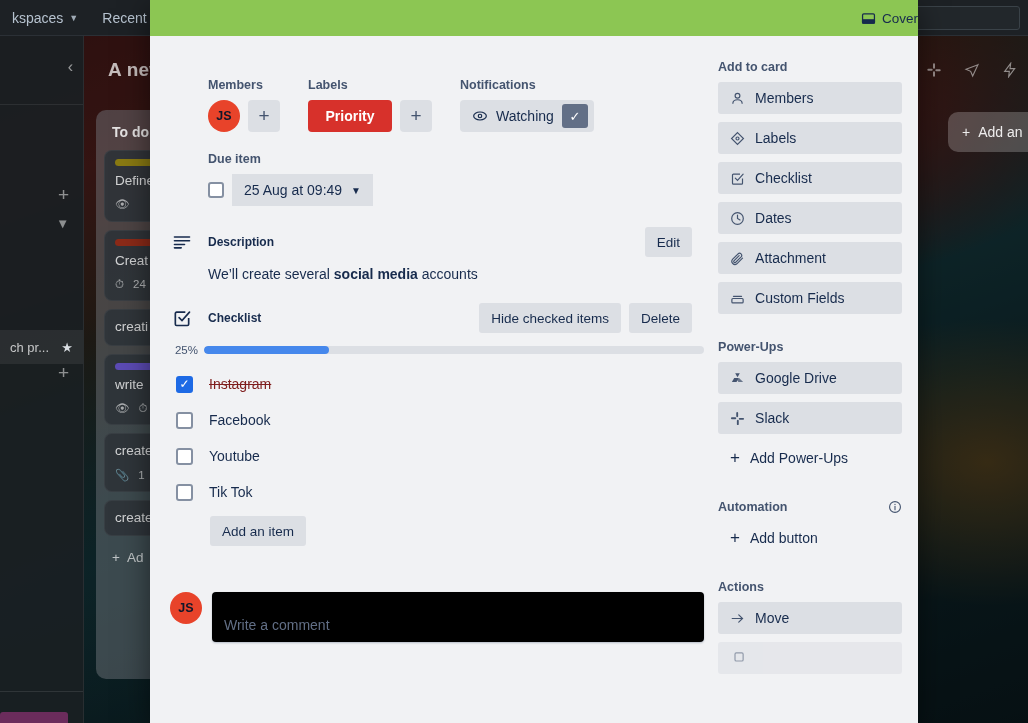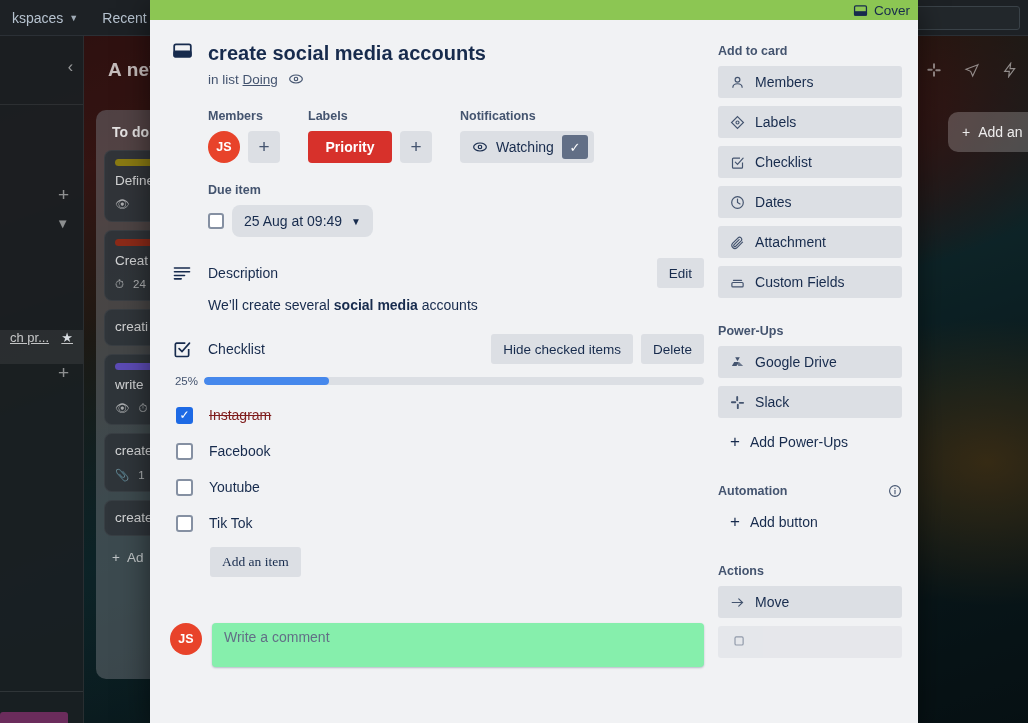--- a/index.html
+++ b/index.html
@@ -63,22 +63,22 @@
   }
   .ls-collapse {
     position: absolute; right: 10px; top: 22px; color: rgba(255,255,255,.55); font-size: 16px;
   }
   .ls-divider { position: absolute; left: 0; right: 0; height: 1px; background: rgba(255,255,255,.08); }
   .ls-plus { position: absolute; right: 14px; color: rgba(255,255,255,.5); font-size: 19px; }
   .ls-chev { position: absolute; right: 14px; color: rgba(255,255,255,.5); font-size: 13px; }
   .ls-proj {
     position: absolute; left: 0; right: 0; height: 34px; top: 294px;
     background: rgba(255,255,255,.07);
-    display: flex; align-items: flex-start; justify-content: space-between;
-    padding: 0 10px; color: rgba(255,255,255,.72); font-size: 13px; text-decoration: underline;
+    display: flex; align-items: center; justify-content: space-between;
+    padding: 0 10px; color: rgba(255,255,255,.72); font-size: 13px;
   }
   .ls-bottom-divider { position: absolute; left: 0; right: 0; top: 655px; height: 1px; background: rgba(255,255,255,.1); }
   .ls-purple {
     position: absolute; left: 0; top: 676px; width: 68px; height: 30px;
     background: #7a2f66; border-radius: 3px; opacity: .85;
   }
 
   .list-todo {
     position: absolute; left: 96px; top: 110px; width: 230px; bottom: 44px;
     background: rgba(120,125,130,.45); border-radius: 10px; padding: 8px;
@@ -102,42 +102,42 @@
   }
 
   
   #card-modal {
     position: absolute; left: 150px; top: 0; width: 768px; height: 723px;
     background: #f1f2f4; z-index: 10;
     overflow: hidden;
     box-shadow: 0 8px 28px rgba(0,0,0,.5);
   }
   .cover {
-    position: relative; height: 20px; background: #8cc653;
-    display: flex; align-items: center; justify-content: flex-end; padding-right: 8px;
+    position: relative; height: 36px; background: #8cc653;
+    display: flex; align-items: center; justify-content: flex-end; padding-right: 0;
   }
   .cover-btn {
     display: flex; align-items: center; gap: 6px;
     color: #172b4d; font-size: 13.5px; font-weight: 500;
   }
 
   .modal-body { display: flex; padding: 20px 16px 0 20px; }
   .main-col { width: 540px; }
   .side-col { width: 186px; margin-left: 14px; }
 
   .card-title-row { display: flex; gap: 14px; align-items: flex-start; }
   .card-title { font-size: 20px; font-weight: 700; color: #172b4d; line-height: 1.25; margin-top: 1px; }
   .card-sub { font-size: 13.5px; color: #44546f; margin-top: 5px; display: flex; align-items: center; gap: 10px; }
   .card-sub u { text-decoration: underline; }
 
   .meta-row { display: flex; gap: 28px; margin: 22px 0 0 38px; }
   .meta-label { font-size: 12.5px; font-weight: 700; color: #44546f; margin-bottom: 8px; }
   .avatar {
     width: 32px; height: 32px; border-radius: 50%; background: #e8432a;
-    color: #ffffff; font-size: 12.5px; font-weight: 700;
+    color: #0f172a; font-size: 12.5px; font-weight: 700;
     display: flex; align-items: center; justify-content: center;
   }
   .sq-btn {
     width: 32px; height: 32px; border-radius: 4px; background: #dcdfe4;
     display: flex; align-items: center; justify-content: center;
     color: #44546f; font-size: 19px; border: none;
   }
   .row-inline { display: flex; align-items: center; gap: 8px; }
   .label-chip {
     height: 32px; min-width: 84px; border-radius: 4px; background: #d7312b;
@@ -146,59 +146,59 @@
   }
   .watch-btn {
     height: 32px; border-radius: 4px; background: #dcdfe4; color: #172b4d;
     font-size: 14px; display: flex; align-items: center; gap: 8px; padding: 0 6px 0 12px;
   }
   .watch-check {
     width: 26px; height: 24px; border-radius: 3px; background: #626f86;
     color: #fff; font-size: 13px; display: flex; align-items: center; justify-content: center;
   }
   .due-box {
-    height: 32px; border-radius: 8px; background: #dcdfe4; color: #172b4d;
+    height: 32px; border-radius: 0; background: #dcdfe4; color: #172b4d;
     font-size: 14px; display: flex; align-items: center; gap: 9px; padding: 0 12px;
   }
   .due-cb {
     width: 16px; height: 16px; border: 2px solid #8590a2; border-radius: 3px; background: #fff;
   }
 
   .section { margin-top: 26px; }
   .section-head { display: flex; align-items: center; gap: 14px; position: relative; }
-  .section-title { font-size: 14px; font-weight: 400; color: #172b4d; }
+  .section-title { font-size: 12px; font-weight: 700; color: #172b4d; }
   .sec-icon { width: 24px; color: #172b4d; display: flex; justify-content: center; }
   .ghost-btn {
     background: #dcdfe4; color: #172b4d; border: none; border-radius: 3px;
     height: 30px; padding: 0 12px; font-size: 13.5px; font-family: inherit;
   }
-  .head-actions { position: absolute; right: 0; display: flex; gap: 8px; justify-content: flex-end; }
+  .head-actions { position: absolute; right: 12px; display: flex; gap: 8px; justify-content: flex-end; }
   .desc-text { font-size: 14px; color: #172b4d; margin: 14px 0 0 38px; }
   .desc-text b { font-weight: 700; }
 
   .progress-row { display: flex; align-items: center; gap: 6px; margin: 16px 0 0 0; }
   .pct { font-size: 11.5px; color: #44546f; width: 28px; text-align: right; }
   .bar { flex: 1; height: 8px; background: #dcdfe4; border-radius: 4px; overflow: hidden; }
   .bar-fill { height: 100%; background: #4688ec; border-radius: 4px; }
 
   .check-item { display: flex; align-items: center; gap: 16px; margin-left: 6px; height: 36px; }
   .cb {
     width: 17px; height: 17px; border-radius: 3px; border: 2px solid #8590a2; background: #fff;
     display: flex; align-items: center; justify-content: center; flex: none;
   }
   .cb.checked { background: #1d6ae5; border-color: #1d6ae5; color: #fff; font-size: 12px; }
   .ci-text { font-size: 14px; color: #172b4d; }
   .ci-text.done { text-decoration: line-through; color: #7f1d1d; }
-  .add-item-btn { margin: 6px 0 0 40px; font-family: Liberation Serif, serif; }
+  .add-item-btn { margin: 6px 0 0 40px; }
 
   .comment-row { display: flex; gap: 10px; margin-top: 18px; align-items: flex-start; }
   .comment-box {
-    flex: 1; background: #86efac; border-radius: 4px; height: 44px;
+    flex: 1; background: #000000; border-radius: 4px; height: 44px;
     box-shadow: 0 1px 2px rgba(9,30,66,.25);
-    padding: 6px 12px; color: #626f86; font-size: 14px;
+    padding: 25px 12px; color: #626f86; font-size: 14px;
   }
 
   .side-head { font-size: 12.5px; font-weight: 700; color: #44546f; margin: 4px 0 8px; display: flex; align-items: center; justify-content: space-between; }
   .side-btn {
     width: 100%; height: 32px; background: #dcdfe4; border: none; border-radius: 3px;
     color: #172b4d; font-size: 14px; font-family: inherit;
     display: flex; align-items: center; gap: 10px; padding: 0 12px; margin-bottom: 8px;
   }
   .side-btn.plain { background: transparent; }
   .side-gap { height: 14px; }
@@ -324,43 +324,20 @@
           <rect x="2.5" y="4.5" width="19" height="15" rx="2"></rect>
           <rect x="2.5" y="14" width="19" height="5.5" rx="1" fill="#172b4d"></rect>
         </svg>
       <span>Cover</span>
     </div>
   </div>
 
   <div class="modal-body">
     <div class="main-col">
 
-      <div class="card-title-row">
-        <span class="sec-icon">
-          <svg width="21" height="21" viewBox="0 0 24 24" fill="none" stroke="#172b4d" stroke-width="2">
-              <rect x="2.5" y="5" width="19" height="14" rx="2"></rect>
-              <rect x="2.5" y="13" width="19" height="6" rx="1.5" fill="#172b4d"></rect>
-            </svg>
-        </span>
-        <div>
-          <div class="card-title">create social media accounts</div>
-          <div class="card-sub">
-            <span>
-              <span>in list</span>
-              <u>Doing</u>
-            </span>
-            <span>
-              <svg width="16" height="16" viewBox="0 0 24 24" fill="none" stroke="#44546f" stroke-width="1.8">
-                  <ellipse cx="12" cy="12" rx="9.5" ry="6"></ellipse>
-                  <circle cx="12" cy="12" r="2.6"></circle>
-                </svg>
-            </span>
-          </div>
-        </div>
-      </div>
 
       <div class="meta-row">
         <div>
           <div class="meta-label">Members</div>
           <div class="row-inline">
             <div class="avatar" style="background: rgb(232, 67, 42);">JS</div>
             <button class="sq-btn">+</button>
           </div>
         </div>
         <div>

